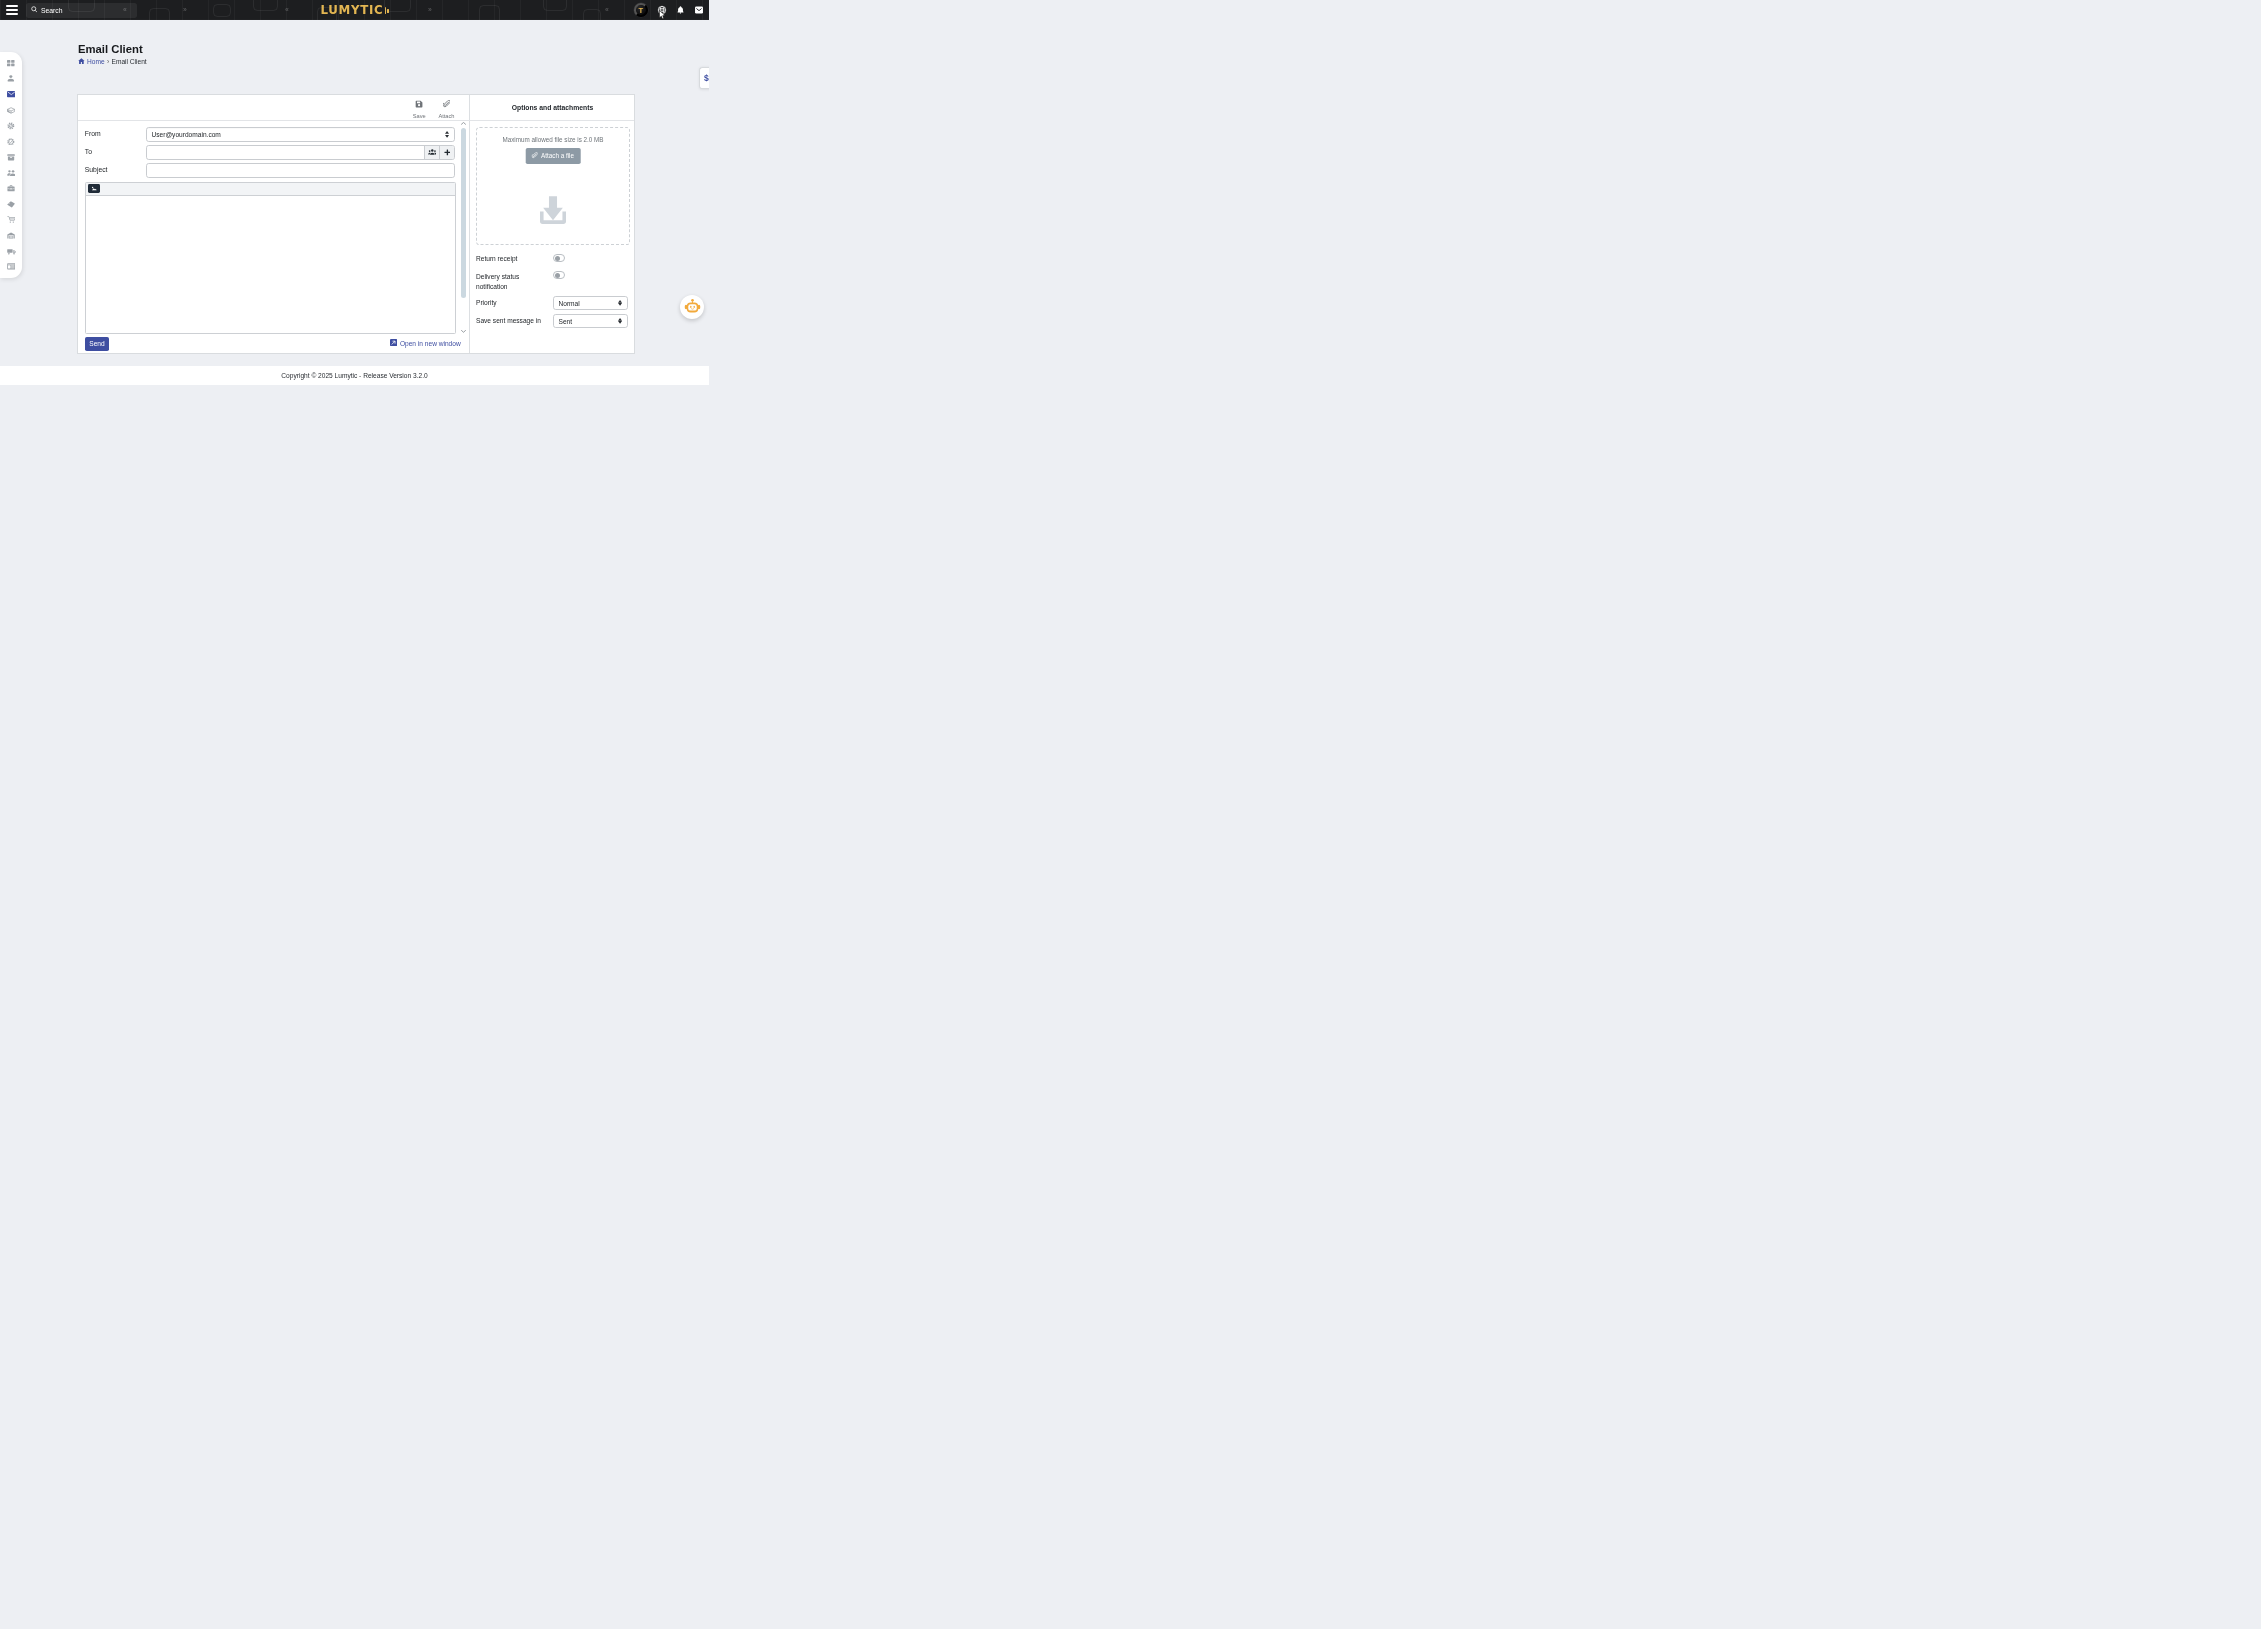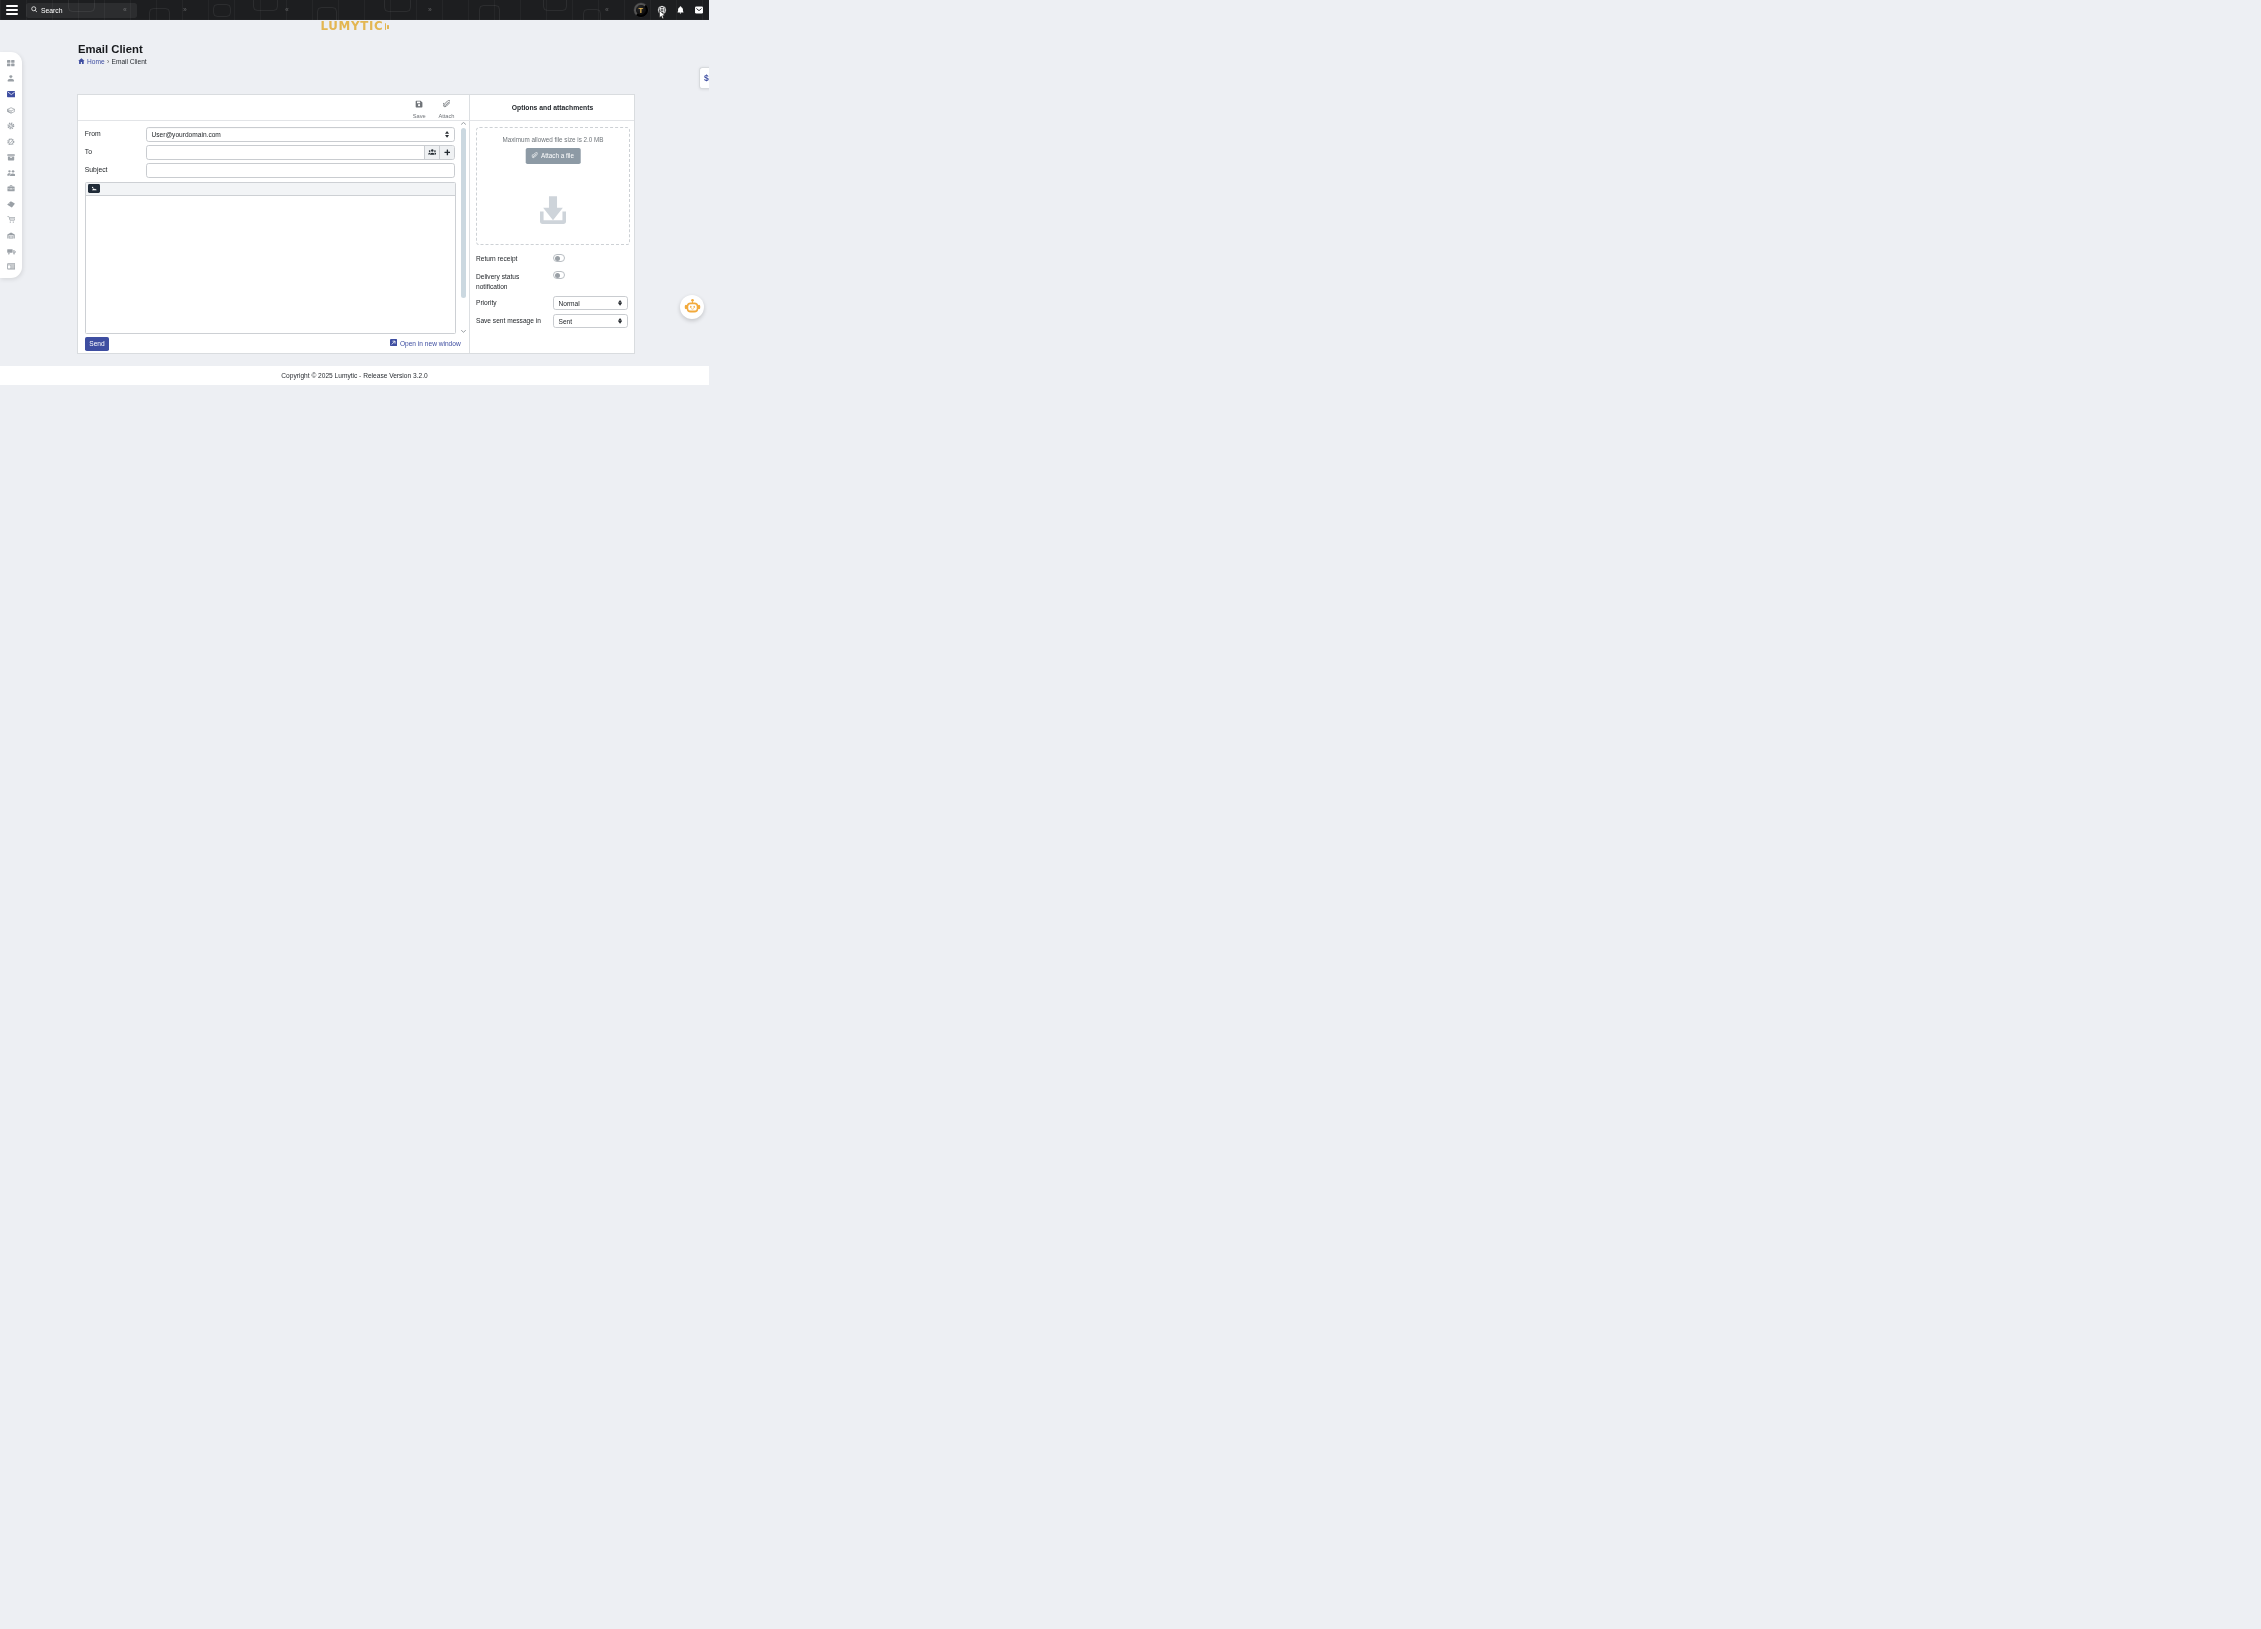--- a/index.html
+++ b/index.html
@@ -25,21 +25,21 @@
   .hamburger span{display:block; height:1.8px; background:#fff; border-radius:0.9px;}
   .hamburger span:nth-child(1){width:12.2px;} .hamburger span:nth-child(2){width:12.2px;} .hamburger span:nth-child(3){width:12.2px;}
 
   .searchbox{position:absolute; left:26px; top:2.7px; width:111px; height:15px;
     background:rgba(255,255,255,0.07); border-radius:2.7px; display:flex; align-items:center; padding:0 4.5px; gap:3.6px;}
   .searchbox svg{flex:0 0 auto;}
   .search-input{background:transparent; border:none; outline:none; color:#fff; font-size:6.8px; width:81px;
     font-family:"Liberation Sans", sans-serif;}
   .search-input::placeholder{color:#fff; opacity:1;}
 
-  .logo{position:absolute; left:0; right:0; top:16px; height:20.4px; display:flex; align-items:center; justify-content:center; gap:1.4px; pointer-events:none;}
+  .logo{position:absolute; left:0; right:0; top:0; height:20.4px; display:flex; align-items:center; justify-content:center; gap:1.4px; pointer-events:none;}
   .logo-text{font-size:11.8px; font-weight:800; letter-spacing:0.7px; color:#E3B652; font-family:"DejaVu Sans", sans-serif;}
   .logo-marks{display:flex; gap:0.9px; align-items:center; margin-top:0.9px;}
   .logo-marks i{display:block; width:1.4px; background:#E3B652; border-radius:0.5px;}
   .logo-marks i:nth-child(1){height:6.3px;} .logo-marks i:nth-child(2){height:4.1px;}
 
   .nav-right{position:absolute; right:5.4px; top:0; height:20.4px; display:flex; align-items:center; gap:9px;}
   .avatar{width:13.6px; height:13.6px; border-radius:50%; background:radial-gradient(circle at 35% 30%, #2a2a2c, #000);
     display:flex; align-items:center; justify-content:center; color:#E3B652; font-weight:800; font-size:7.7px; cursor:pointer;
     box-shadow:0 0 0 0.5px rgba(255,255,255,0.08);}
   .nav-icon{background:none; border:none; cursor:pointer; display:flex; align-items:center; justify-content:center;}

